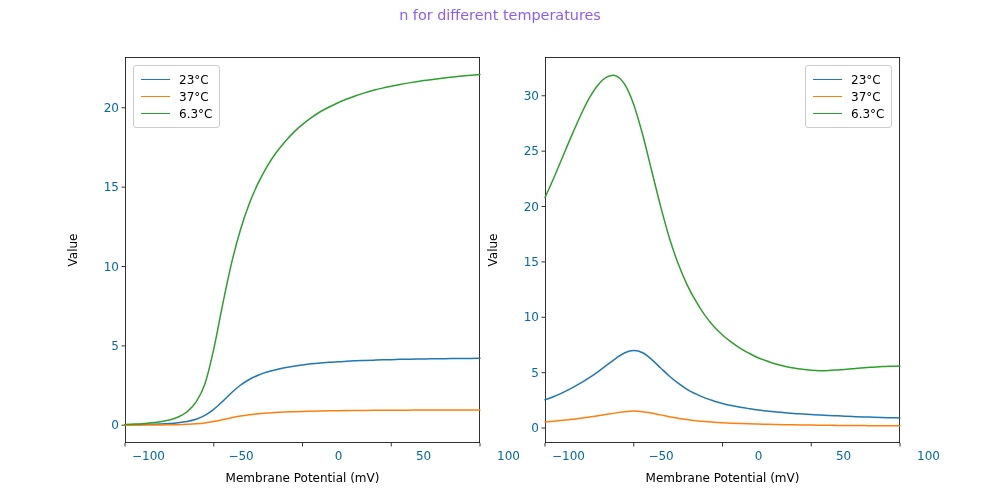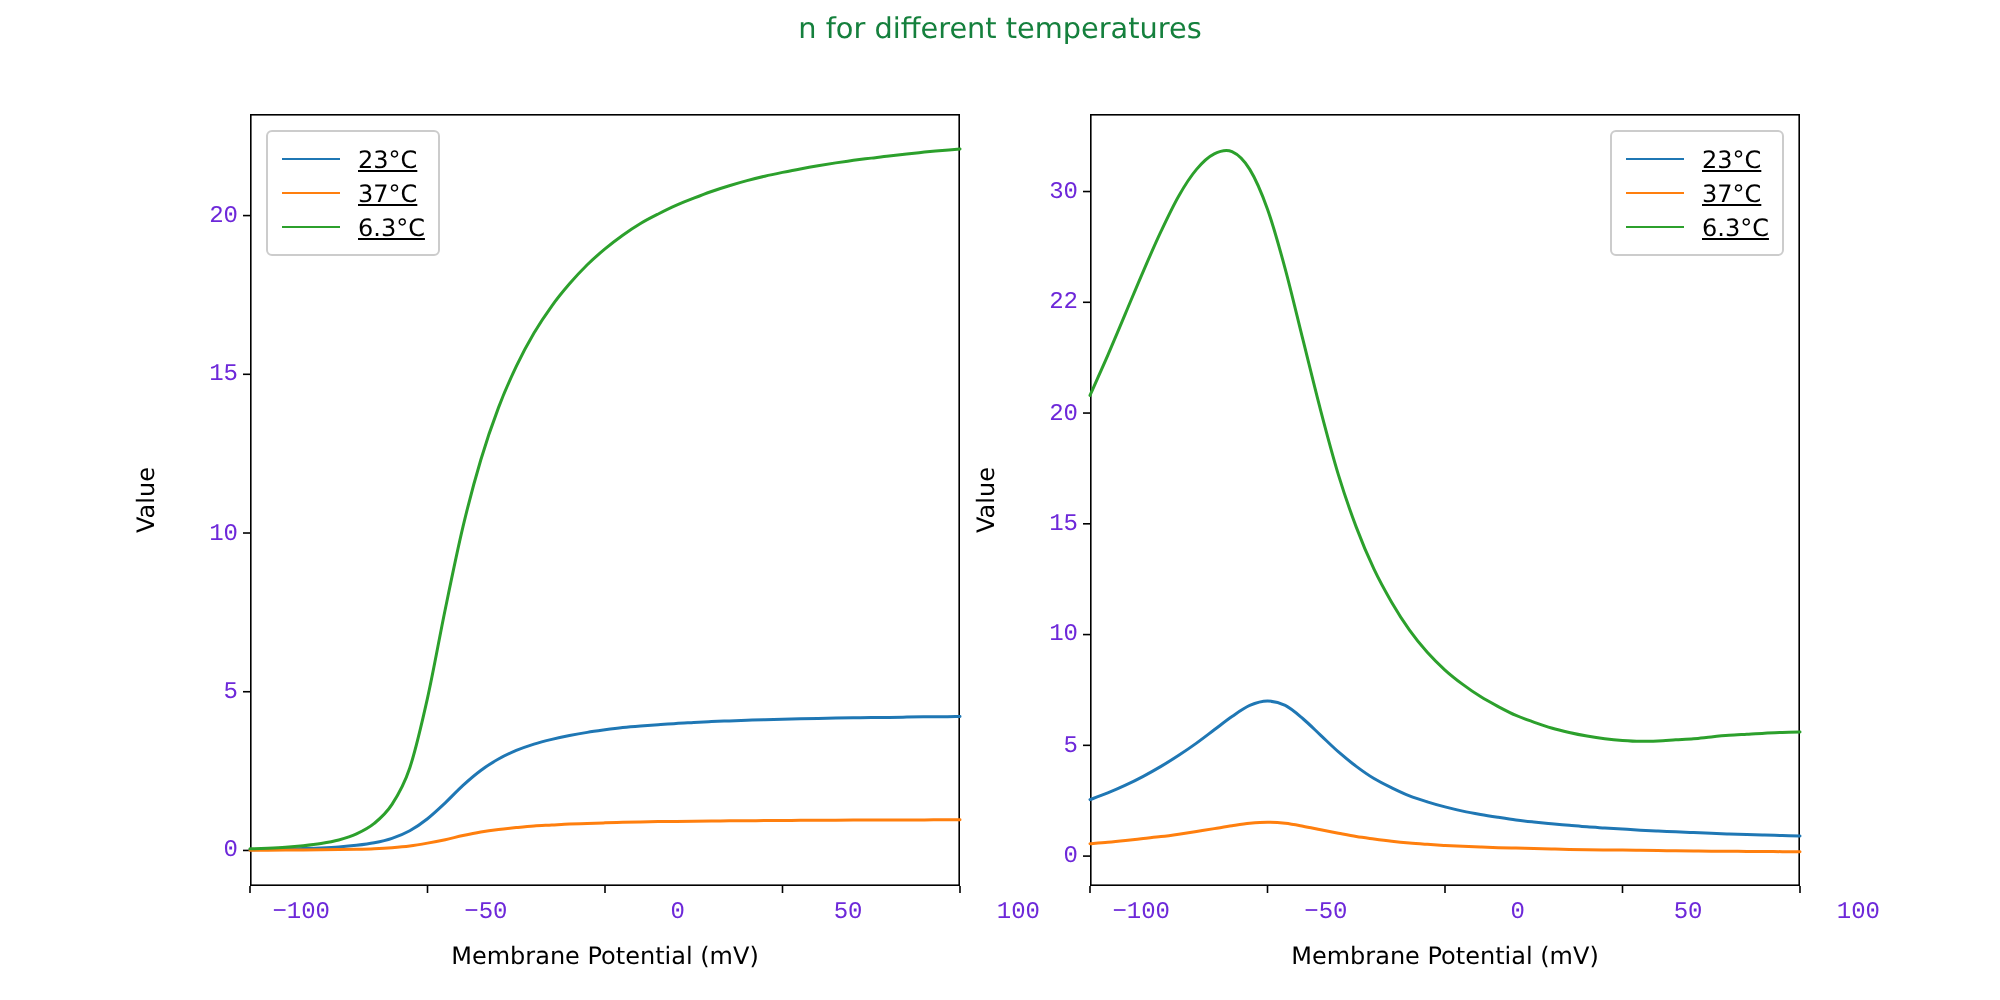--- a/index.html
+++ b/index.html
@@ -15,21 +15,21 @@
     font-family: "DejaVu Sans", sans-serif;
     overflow: hidden;
   }
   .suptitle {
     position: absolute;
     top: 6px;
     left: 0;
     width: 1000px;
     text-align: center;
     font-size: 14.4px;
-    color: #15803d;
+    color: #8b5cf6;
     line-height: 18px;
   }
   .subplot-title {
     position: absolute;
     text-align: center;
     font-size: 14.4px;
     color: #000000;
     line-height: 18px;
   }
   #title-ss { top: 31px; left: 125px; width: 355px; }
@@ -41,24 +41,23 @@
 
   .axes svg { display: block; }
 
   .spine { fill: none; stroke: #000000; stroke-width: 0.8; }
   .tickmark { stroke: #000000; stroke-width: 0.8; }
   .curve { fill: none; stroke-width: 1.5; stroke-linecap: round; stroke-linejoin: round; }
 
   .ticklabel {
     position: absolute;
     font-size: 12px;
-    color: #6d28d9;
+    color: #0369a1;
     line-height: 14px;
     white-space: nowrap;
-    font-family: Liberation Mono, monospace;
   }
   .ytick-label { text-align: right; }
   .xtick-label { text-align: right; }
 
   .axis-label {
     position: absolute;
     font-size: 12px;
     color: #000000;
     line-height: 14px;
     white-space: nowrap;
@@ -69,21 +68,20 @@
     transform: rotate(-90deg);
   }
 
   .legend {
     position: absolute;
     border: 0.8px solid #cccccc;
     border-radius: 3px;
     background: rgba(255,255,255,0.92);
     padding: 5px 7px 5px 7px;
     box-sizing: border-box;
-    text-decoration: underline;
   }
   .legend-row {
     display: flex;
     align-items: center;
     height: 17px;
   }
   .legend-swatch {
     width: 29px;
     height: 0;
     border-top-width: 1.5px;
@@ -173,21 +171,21 @@
     <div class="ticklabel xtick-label" style="left: 505px; top: 449px; width: 80px;">−100</div>
     <div class="ticklabel xtick-label" style="left: 593.75px; top: 449px; width: 80px;">−50</div>
     <div class="ticklabel xtick-label" style="left: 682.5px; top: 449px; width: 80px;">0</div>
     <div class="ticklabel xtick-label" style="left: 771.25px; top: 449px; width: 80px;">50</div>
     <div class="ticklabel xtick-label" style="left: 860px; top: 449px; width: 80px;">100</div>
     <div class="ticklabel ytick-label" style="left: 479px; top: 421.047px; width: 60px;">0</div>
     <div class="ticklabel ytick-label" style="left: 479px; top: 365.667px; width: 60px;">5</div>
     <div class="ticklabel ytick-label" style="left: 479px; top: 310.287px; width: 60px;">10</div>
     <div class="ticklabel ytick-label" style="left: 479px; top: 254.907px; width: 60px;">15</div>
     <div class="ticklabel ytick-label" style="left: 479px; top: 199.527px; width: 60px;">20</div>
-    <div class="ticklabel ytick-label" style="left: 479px; top: 144.146px; width: 60px;">22</div>
+    <div class="ticklabel ytick-label" style="left: 479px; top: 144.146px; width: 60px;">25</div>
     <div class="ticklabel ytick-label" style="left: 479px; top: 88.7661px; width: 60px;">30</div>
     <div class="axis-label" style="left: 545px; top: 471px; width: 355px;">Membrane Potential (mV)</div>
     <div class="axis-label ylabel" style="width: 120px; left: 433px; top: 243px;">Value</div>
     <div class="legend" style="left: 805px; top: 65px;">
       <div class="legend-row">
         <span class="legend-swatch" style="border-top-color: rgb(31, 119, 180);"></span>
         <span class="legend-text">23°C</span>
       </div>
       <div class="legend-row">
         <span class="legend-swatch" style="border-top-color: rgb(255, 127, 14);"></span>

